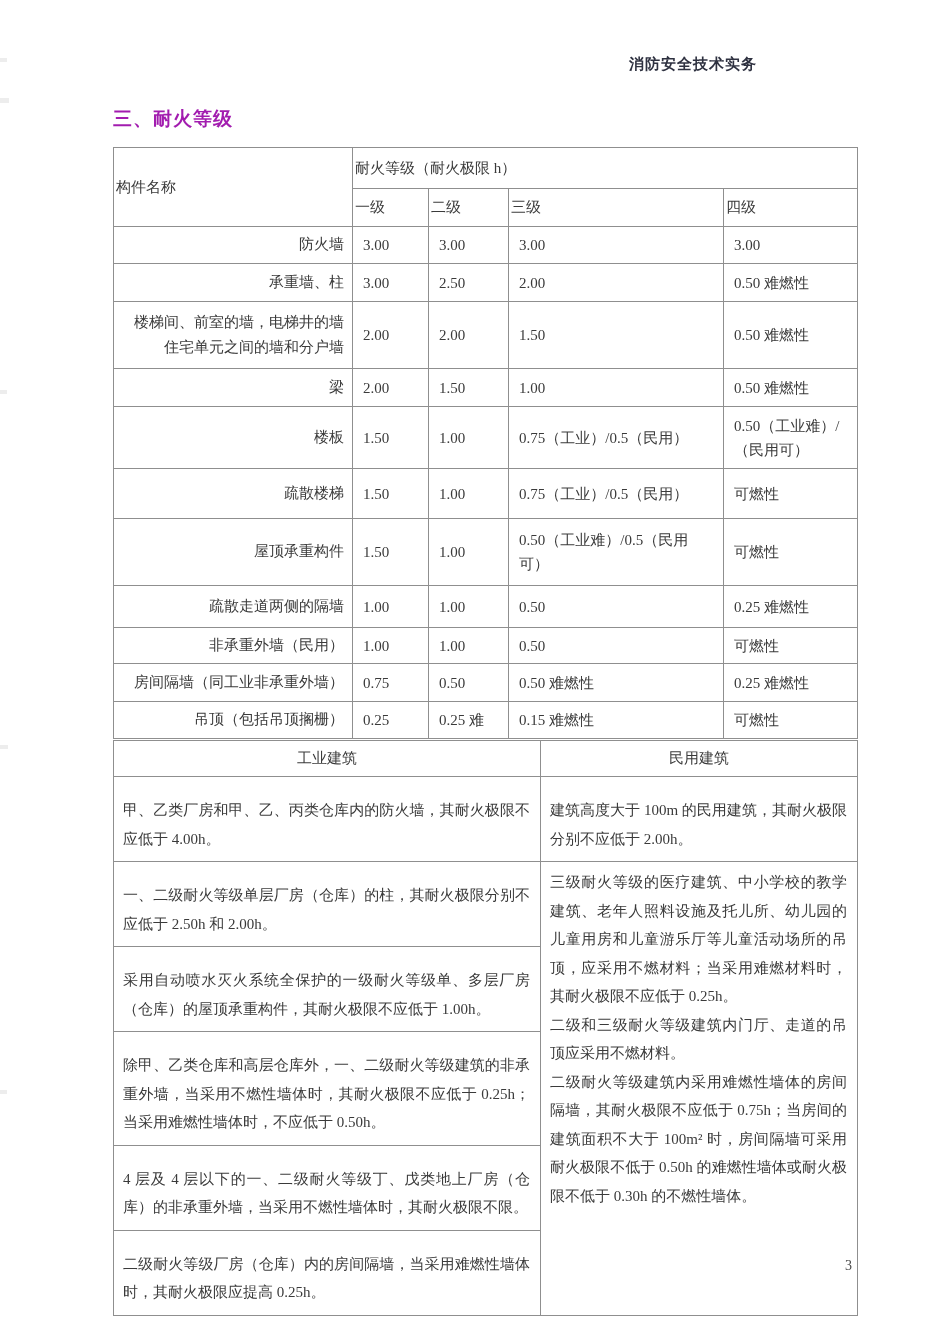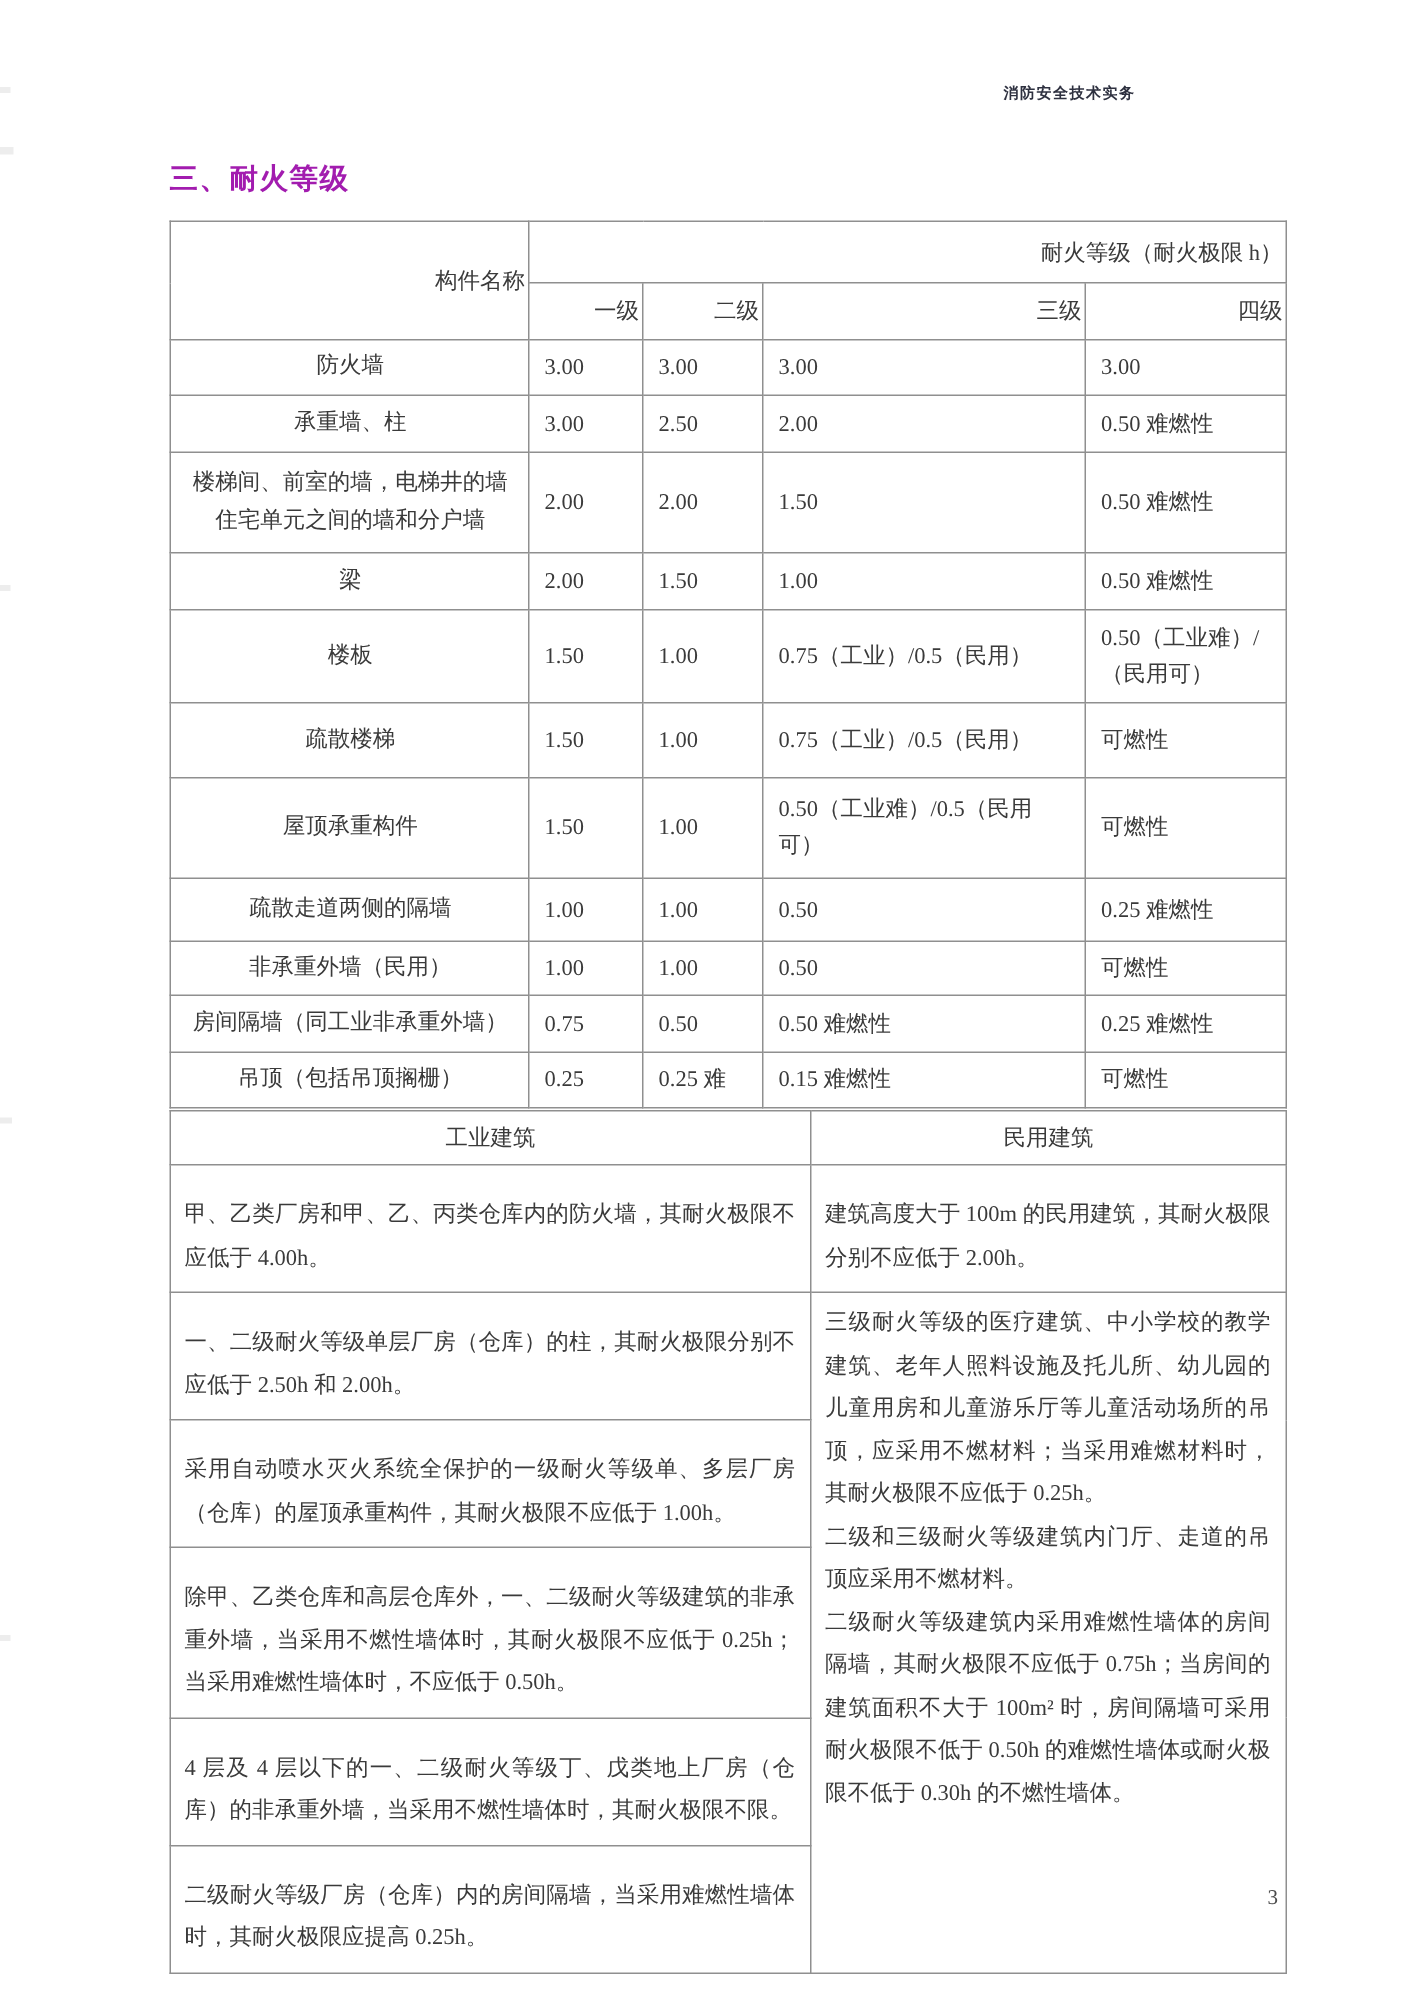--- a/index.html
+++ b/index.html
@@ -4,38 +4,38 @@
 <style>
   html,body { margin:0; padding:0; }
   body {
     width:950px; height:1333px; background:#ffffff; position:relative;
     font-family:"Liberation Serif", serif; color:#3a3a3a;
     -webkit-font-smoothing:antialiased;
   }
   .page-header-title {
     position:absolute; top:55px; right:193px;
     font-family:"Liberation Sans", sans-serif;
-    font-size:10px; font-weight:bold; color:#2e3140; letter-spacing:1px;
+    font-size:15px; font-weight:bold; color:#2e3140; letter-spacing:1px;
   }
   .section-title {
     position:absolute; top:106px; left:113px;
     font-family:"Liberation Sans", sans-serif;
     font-size:19px; font-weight:bold; color:#a21caf; letter-spacing:1px;
   }
   table { border-collapse:collapse; table-layout:fixed; width:744px; background:#fff; }
   .t1 { position:absolute; top:147px; left:113px; }
   .t2 { position:absolute; top:740px; left:113px;border-radius:19px; }
   th, td {
     border:1px solid #8f8f8f;
     font-size:15px; font-weight:normal;
     vertical-align:middle;
     box-sizing:border-box;
   }
-  .t1 th { text-align:right; padding:4px 2px; }
-  .t1 .name-cell { text-align:center; padding:4px 8px 4px 9px; line-height:1.7; }
+  .t1 th { text-align:left; padding:4px 2px; }
+  .t1 .name-cell { text-align:right; padding:4px 8px 4px 9px; line-height:1.7; }
   .t1 .val-cell  { text-align:left; padding:4px 6px 4px 10px; line-height:1.6;margin-left:32px; }
   .t2 th { text-align:center; padding:5px 2px; height:36px; }
   .t2 td { text-align:justify; padding:19px 10px 8px 9px; line-height:1.9; }
   .t2 .civil-big { vertical-align:top; padding-top:6px; }
   .t2 .civil-big p { margin:0; }
   .page-number {
     position:absolute; top:1258px; left:845px;
     font-size:14px; color:#4a4a4a;
   }
   .edge-mark { position:absolute; left:0; background:#9a9a9a; opacity:0.18; }

